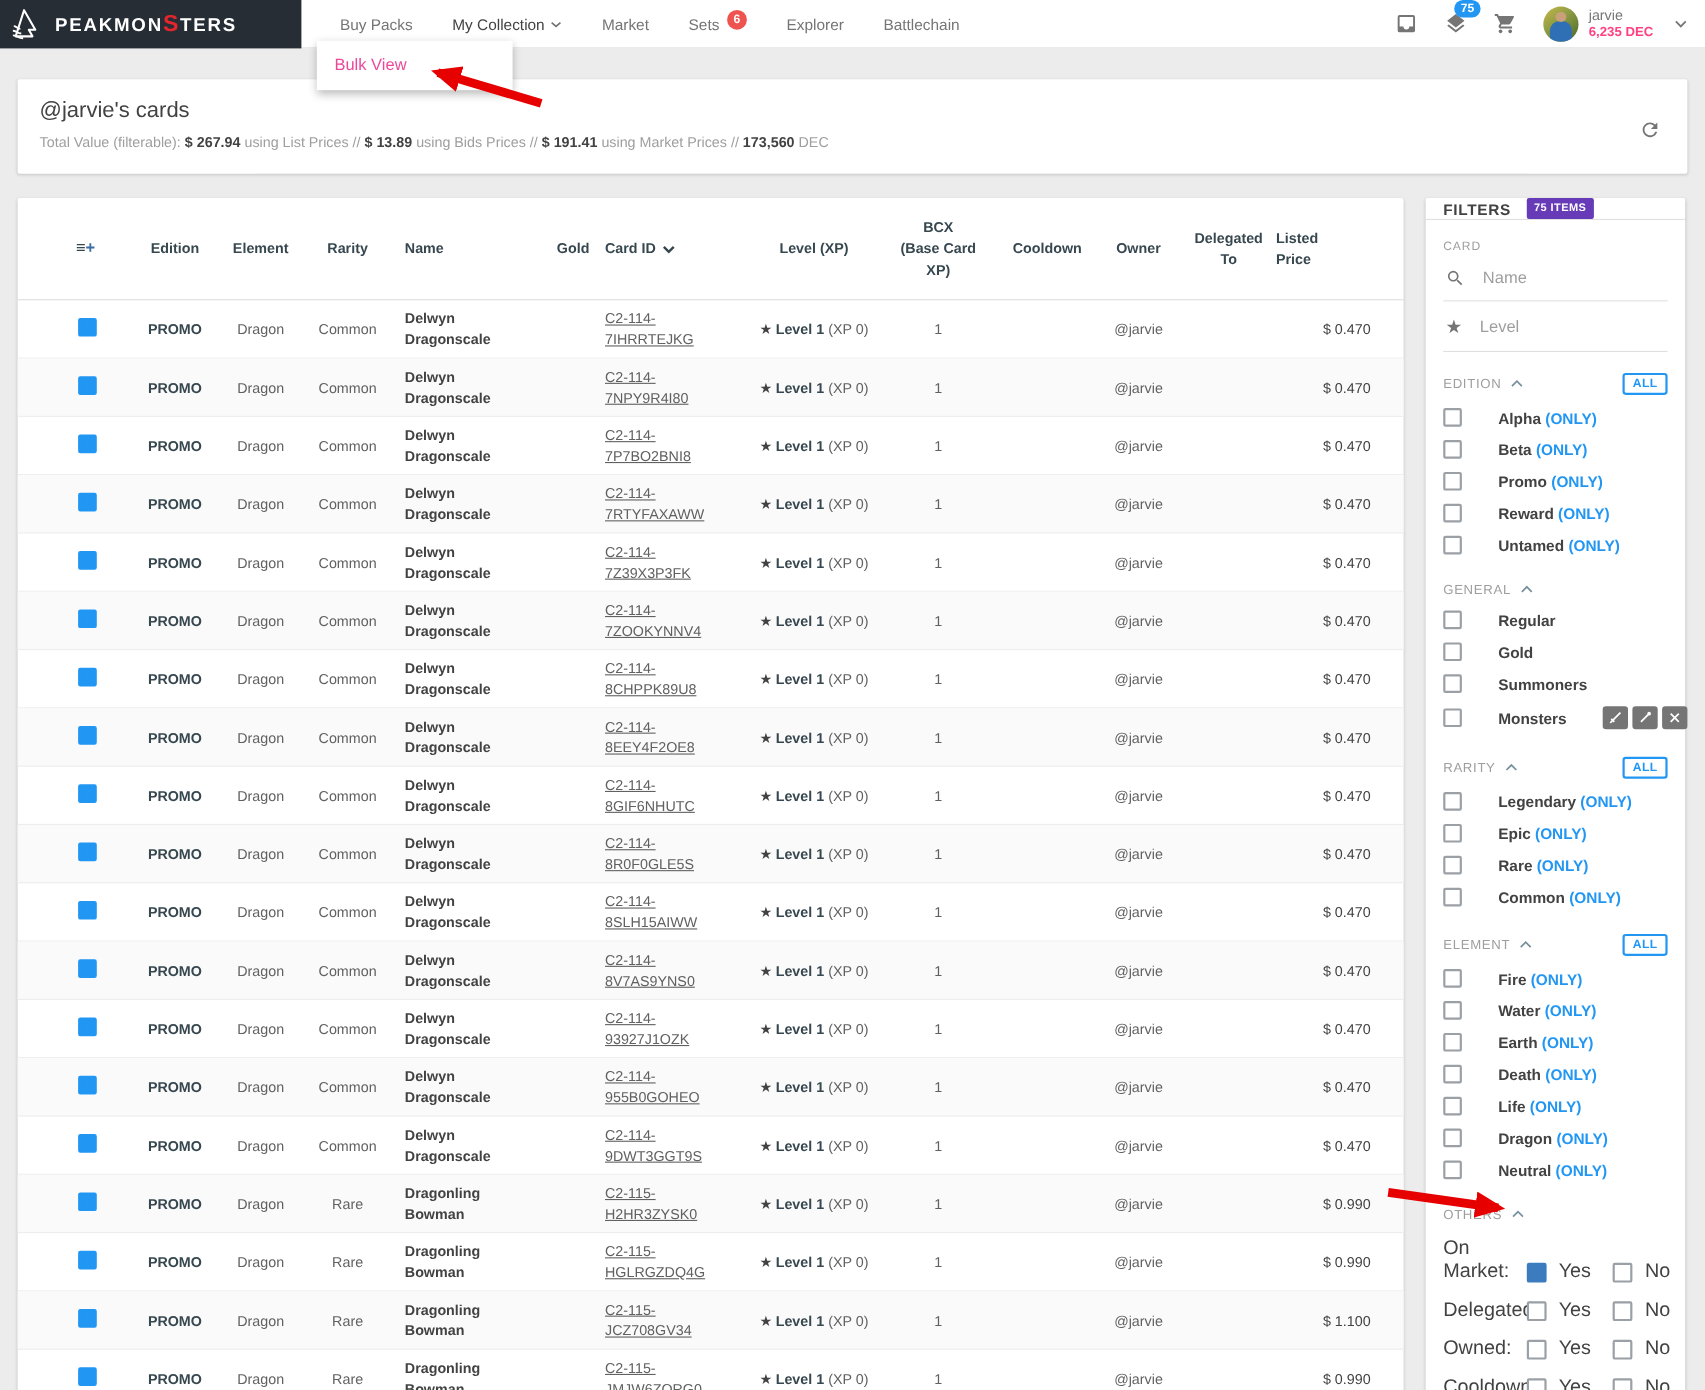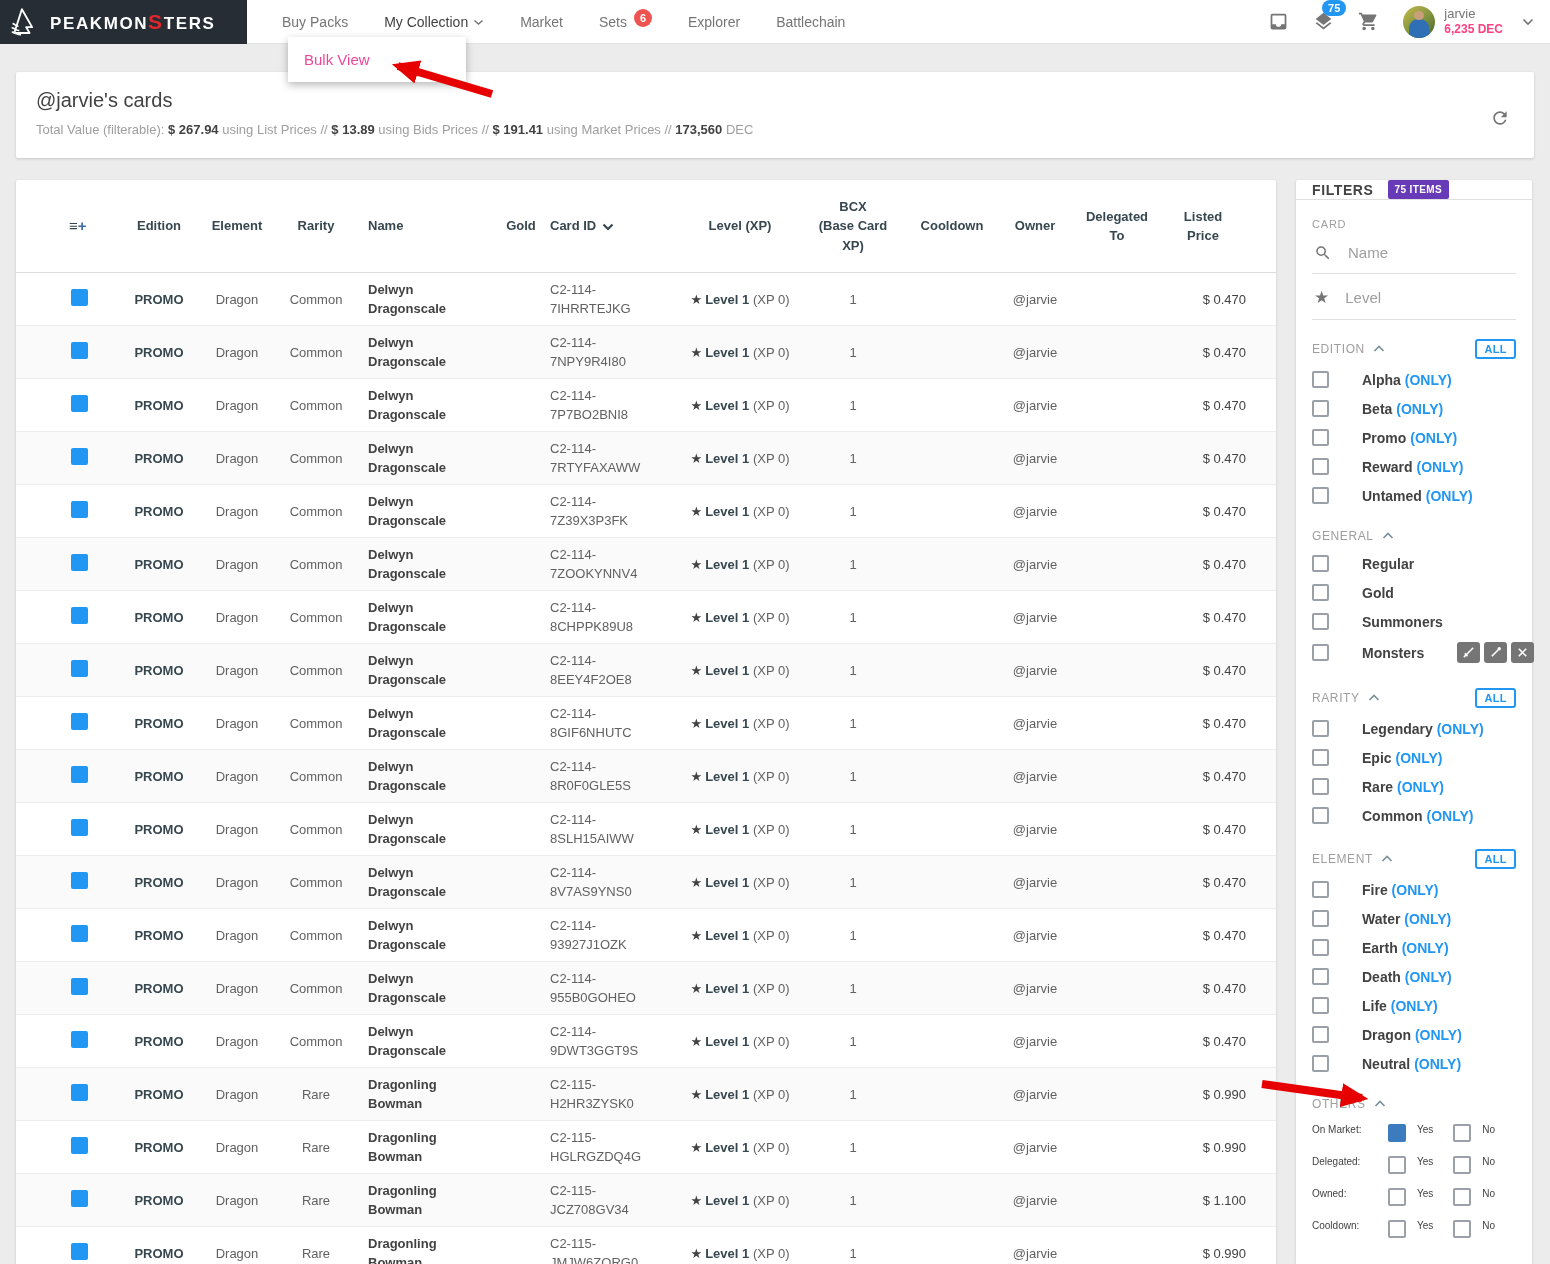--- a/index.html
+++ b/index.html
@@ -10,21 +10,21 @@
   *{box-sizing:border-box;}
   html,body{margin:0;padding:0;width:1550px;height:1264px;overflow:hidden;
     background:#ececec;font-family:"Liberation Sans",sans-serif;}
   
   .annotations{position:absolute;left:0;top:0;z-index:1000;pointer-events:none;}
   .annotations path.arrow{stroke:var(--arrow_red);fill:none;}
   .annotations marker path{fill:var(--arrow_red);}
   
   .topbar{position:absolute;top:0;left:0;width:1550px;height:44px;background:#fff;
     border-bottom:1px solid #e3e3e3;z-index:30;display:flex;align-items:center;}
-  .brand{width:247px;height:44px;background:var(--brand_dark);display:flex;align-items:center;
+  .brand{width:274px;height:44px;background:var(--brand_dark);display:flex;align-items:center;
     padding-left:10px;gap:6px;flex:none;cursor:pointer;}
   .brand svg{flex:none;}
   .wordmark{color:#fff;font-weight:bold;font-size:17px;letter-spacing:1.6px;white-space:nowrap;}
   .wordmark .accent{color:var(--brand_red);font-size:21px;}
   .nav{display:flex;align-items:center;gap:36px;margin-left:35px;height:44px;}
   .nav-item{display:flex;align-items:center;gap:5px;font-size:14px;color:#757575;cursor:pointer;white-space:nowrap;}
   .nav-item.active{color:#424242;}
   .nav-badge{background:var(--badge_red);color:#fff;font-size:11px;font-weight:bold;
     min-width:18px;height:18px;border-radius:50%;display:flex;align-items:center;justify-content:center;
     position:relative;top:-4px;margin-left:2px;}
@@ -77,21 +77,21 @@
   .c-cooldown{width:88px;text-align:center;}
   .c-owner{width:78px;text-align:center;}
   .c-delegated{width:86px;text-align:center;}
   .c-price{width:96px;text-align:right;padding-right:10px;}
   .thead .c{line-height:1.5;}
   .select-icon{font-size:15px;color:#37474f;margin-left:33px;cursor:pointer;display:inline-block;}
   .select-icon .plus{color:#3b6ea5;font-weight:bold;}
   .sort-chev{margin-left:6px;position:relative;top:1px;}
   .trow .c-edition{font-weight:bold;color:#37474f;}
   .trow .c-name{font-weight:bold;color:#424242;line-height:1.5;}
-  .trow .c-cardid{line-height:1.5;}
+  .trow .c-cardid{line-height:1.5;text-decoration:underline;}
   .trow .c-level b{color:#37474f;}
   .trow .c-price{color:#424242;}
   .star{color:#424242;font-size:13px;margin-right:3px;}
   .cbx{width:17px;height:17px;border:2px solid #9aa0a6;border-radius:2px;background:#fff;
     display:inline-block;flex:none;cursor:pointer;}
   .cbx.checked{background:var(--accent_blue);border-color:var(--accent_blue);}
   .cbx.checked-steel{background:var(--checked_blue);border-color:var(--checked_blue);}
   
   .filters-card{width:236px;background:#fff;border-radius:2px;box-shadow:0 1px 3px rgba(0,0,0,.16);
     padding-bottom:20px;}
@@ -112,21 +112,21 @@
   .all-btn{margin-left:auto;background:#fff;border:2px solid var(--accent_blue);color:var(--accent_blue);
     font-size:11px;font-weight:bold;border-radius:3px;padding:2px 7px;cursor:pointer;letter-spacing:.4px;
     font-family:"Liberation Sans",sans-serif;}
   .fitems{margin-top:6px;}
   .fitem{display:flex;align-items:center;gap:33px;padding:6px 0;}
   .fitem-label{font-size:14px;color:#424242;font-weight:bold;}
   .only{color:var(--accent_blue);}
   .attack-icons{margin-left:auto;display:flex;gap:4px;}
   .aicon{width:23px;height:21px;background:#757575;border:none;border-radius:3px;display:flex;
     align-items:center;justify-content:center;cursor:pointer;padding:0;}
-  .other-row{display:flex;align-items:flex-start;padding:7px 0;font-size:10px;color:#424242;}
+  .other-row{display:flex;align-items:flex-end;padding:7px 0;font-size:18px;color:#424242;}
   .other-label{width:76px;flex:none;}
   .other-row .cbx{margin-right:11px;width:18px;height:18px;}
   .yn{margin-right:20px;}
 </style>
 </head>
 <body>
 
 <svg class="annotations" width="1550" height="1264" viewBox="0 0 1550 1264">
   <defs>
     <marker id="ah" markerWidth="3.4" markerHeight="3" refX="2.6" refY="1.5" orient="auto">
@@ -244,21 +244,21 @@
           <div>BCX</div>
           <div>(Base Card</div>
           <div>XP)</div>
         </div>
       <div class="c c-cooldown">Cooldown</div>
       <div class="c c-owner">Owner</div>
       <div class="c c-delegated">
           <div>Delegated</div>
           <div>To</div>
         </div>
-      <div class="c c-price" style="text-align:center;">
+      <div class="c c-price" style="text-align:left;">
           <div>Listed</div>
           <div>Price</div>
         </div>
     </div>
     <div id="rows">
   <div class="trow">
     <div class="c c-select"><span class="cbx checked" style="margin-left:35px;"></span></div>
     <div class="c c-edition">PROMO</div>
     <div class="c c-element">Dragon</div>
     <div class="c c-rarity">Common</div>

